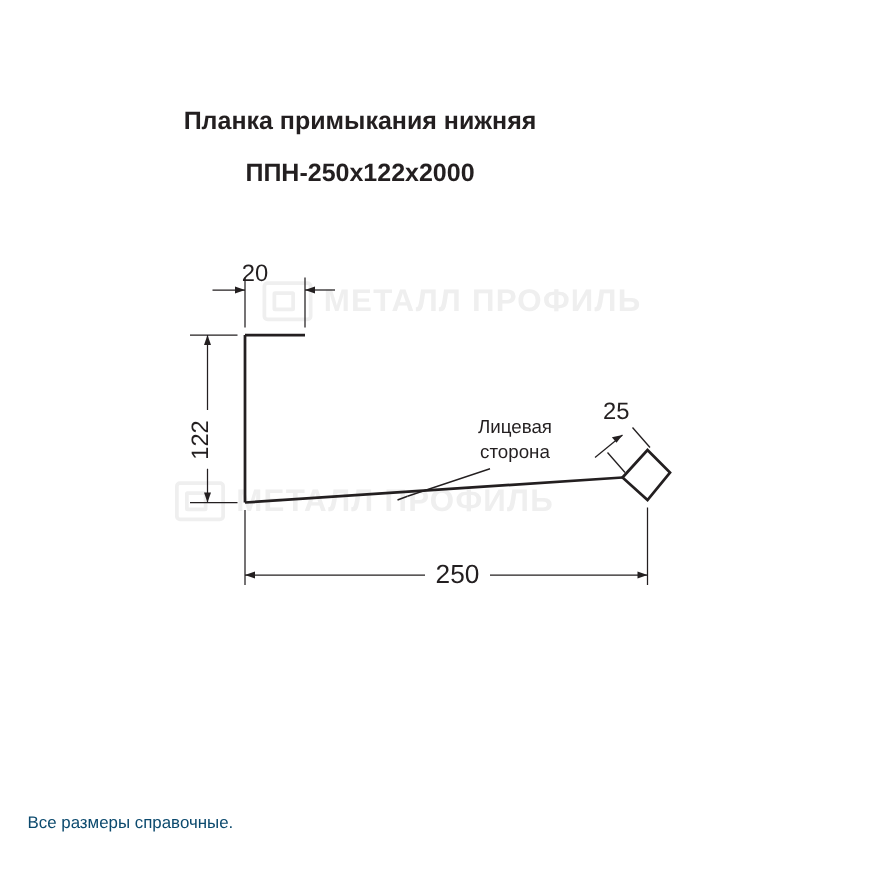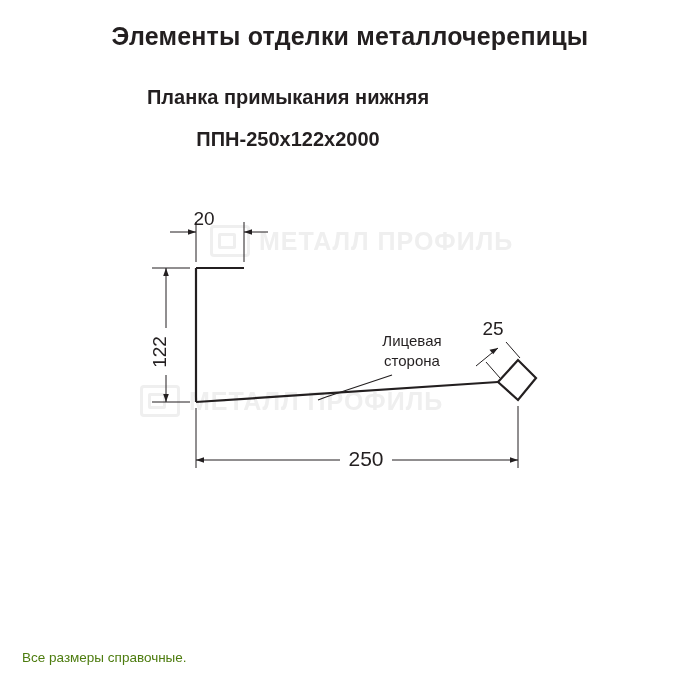--- a/index.html
+++ b/index.html
@@ -94,36 +94,35 @@
   }
   .wm1 { left: 210px; top: 55px; }
   .wm2 { left: 140px; top: 215px; }
   .footnotes {
     position: absolute;
     left: 22px;
     top: 648px;
     width: 660px;
     font-size: 13.5px;
     line-height: 20px;
-    color: #4d7c0f;
+    color: #0c4a6e;
   }
   .footnotes div {
     white-space: nowrap;
   }
   svg text {
     font-family: "Liberation Sans", sans-serif;
     fill: #231f20;
   }
 </style>
 </head>
 <body>
 
 <div class="page">
 
-  <div class="title">Элементы отделки металлочерепицы</div>
   <div class="subtitle">Планка примыкания нижняя</div>
   <div class="code">ППН-250х122х2000</div>
 
   <div class="watermarks">
     <div class="wm wm1">
       <span class="wm-mark"></span>
       <span>МЕТАЛЛ ПРОФИЛЬ</span>
     </div>
     <div class="wm wm2">
       <span class="wm-mark"></span>

